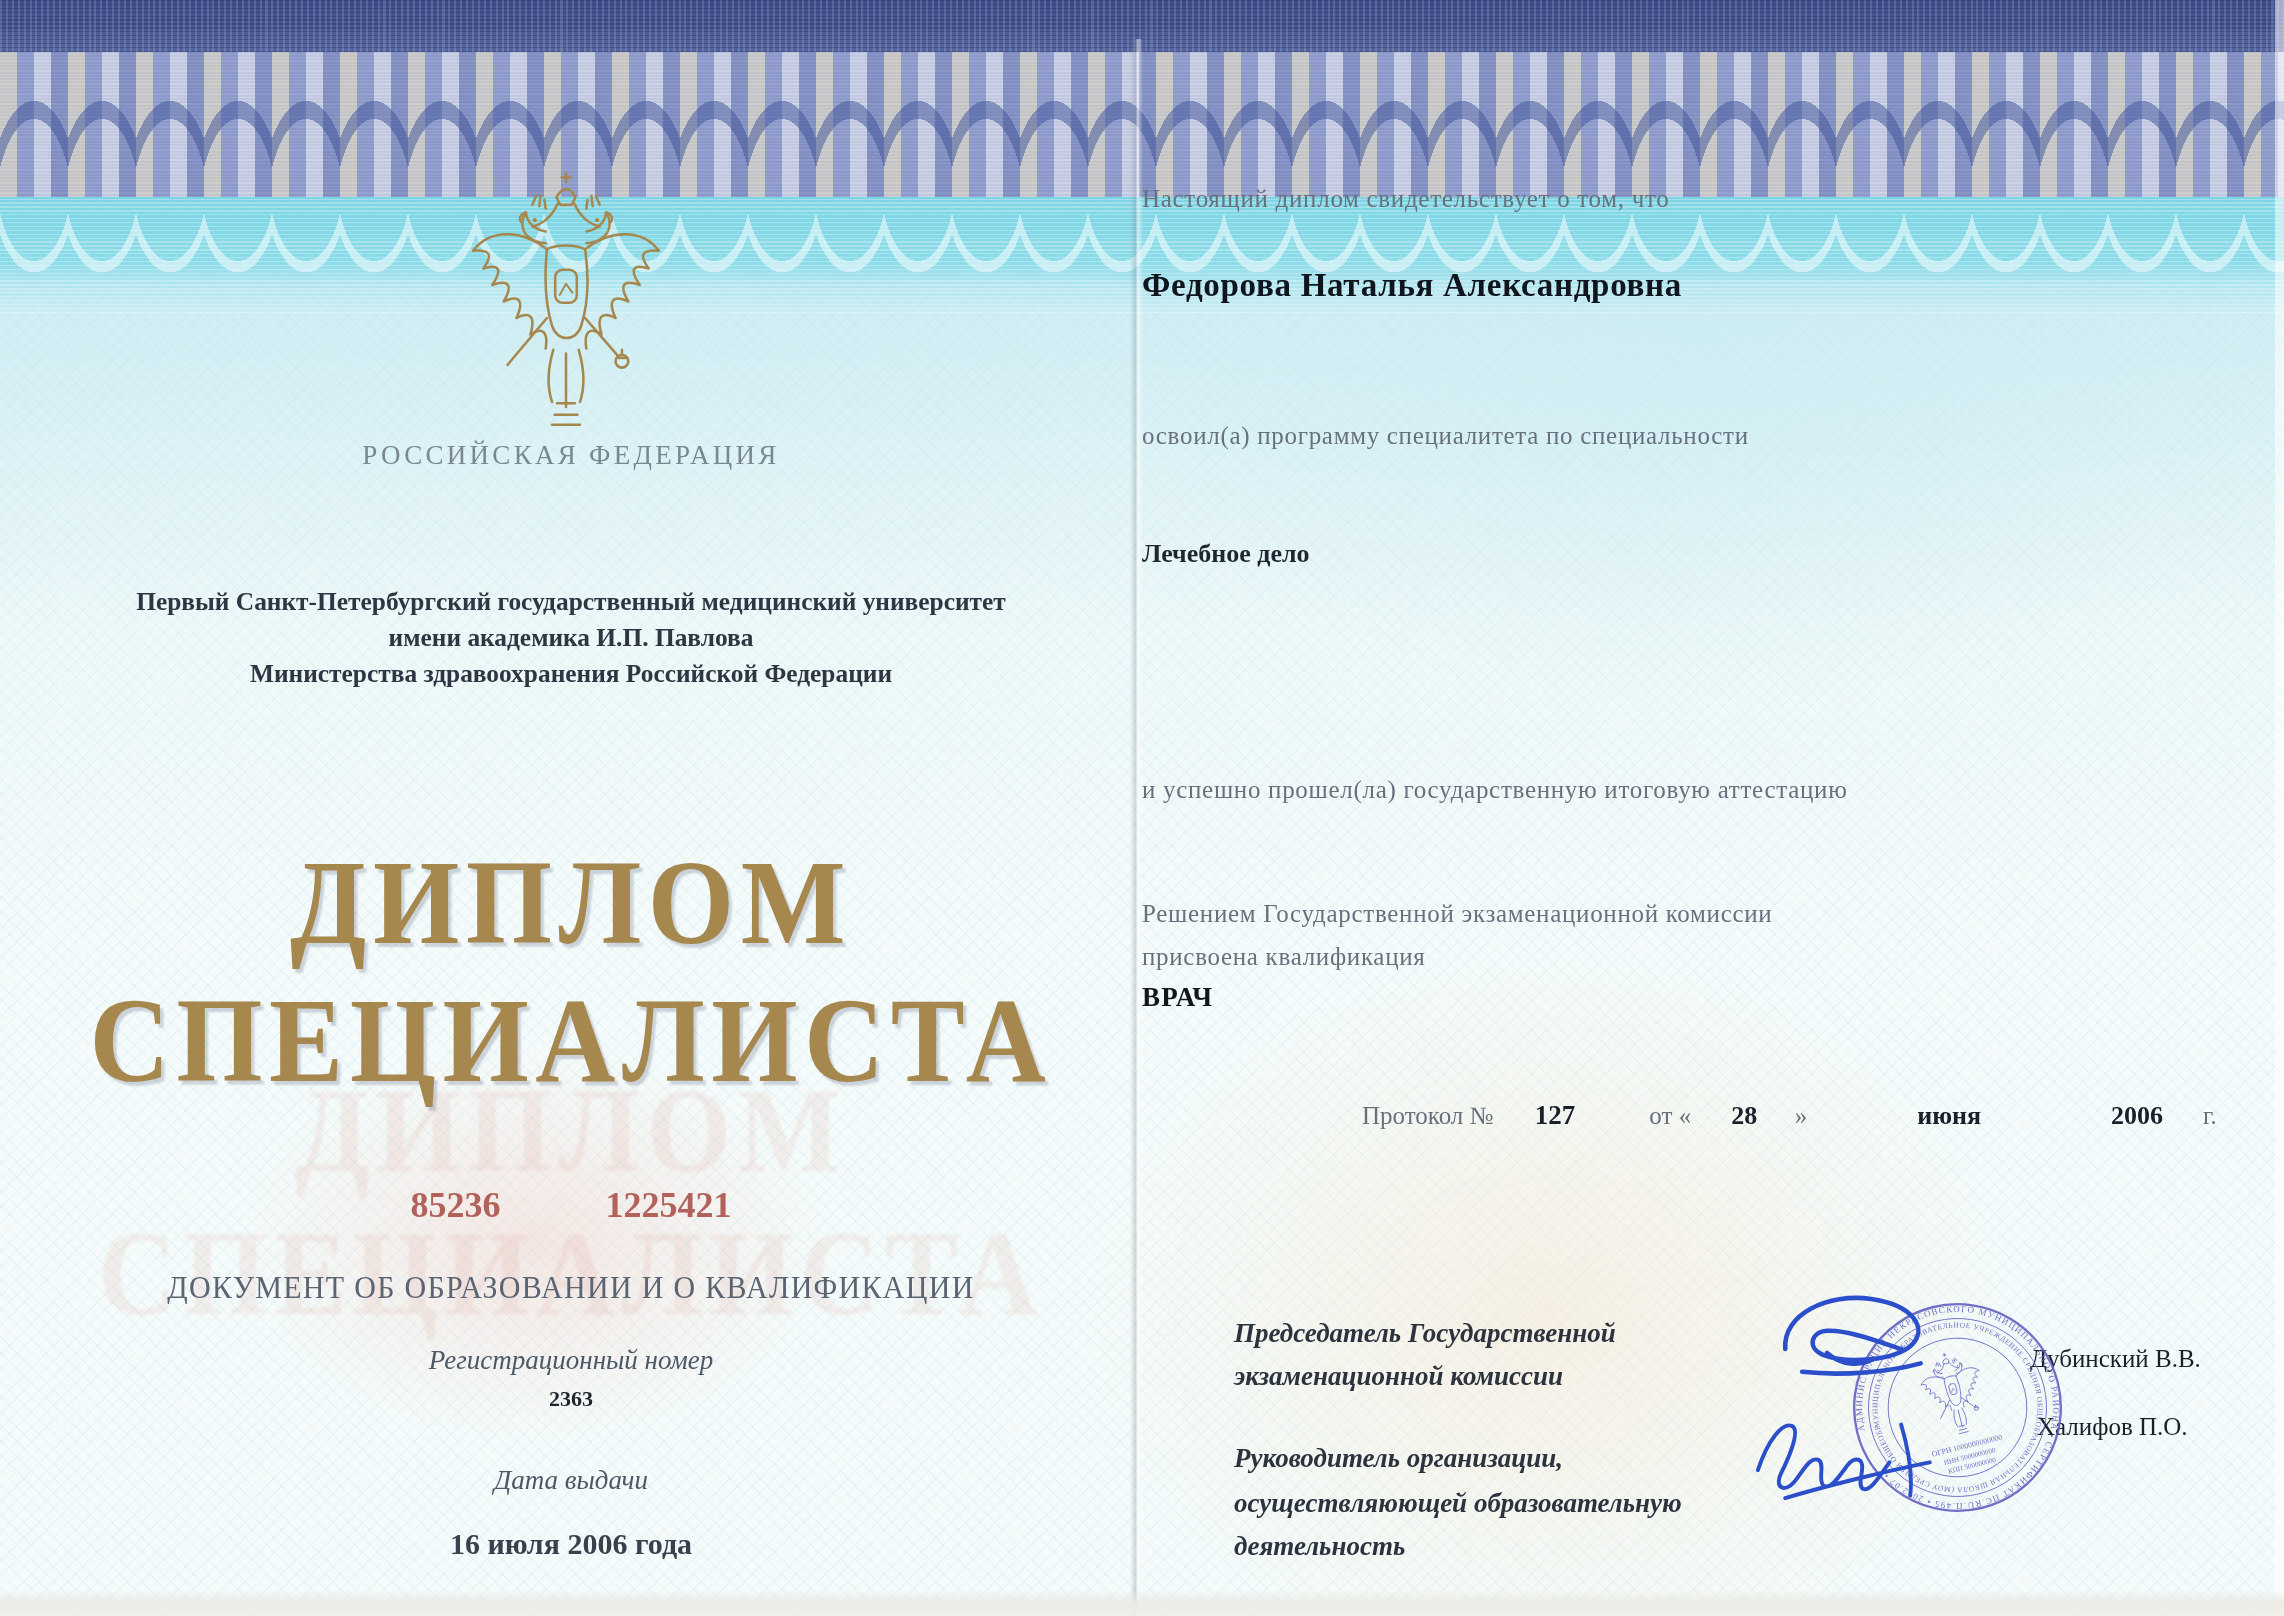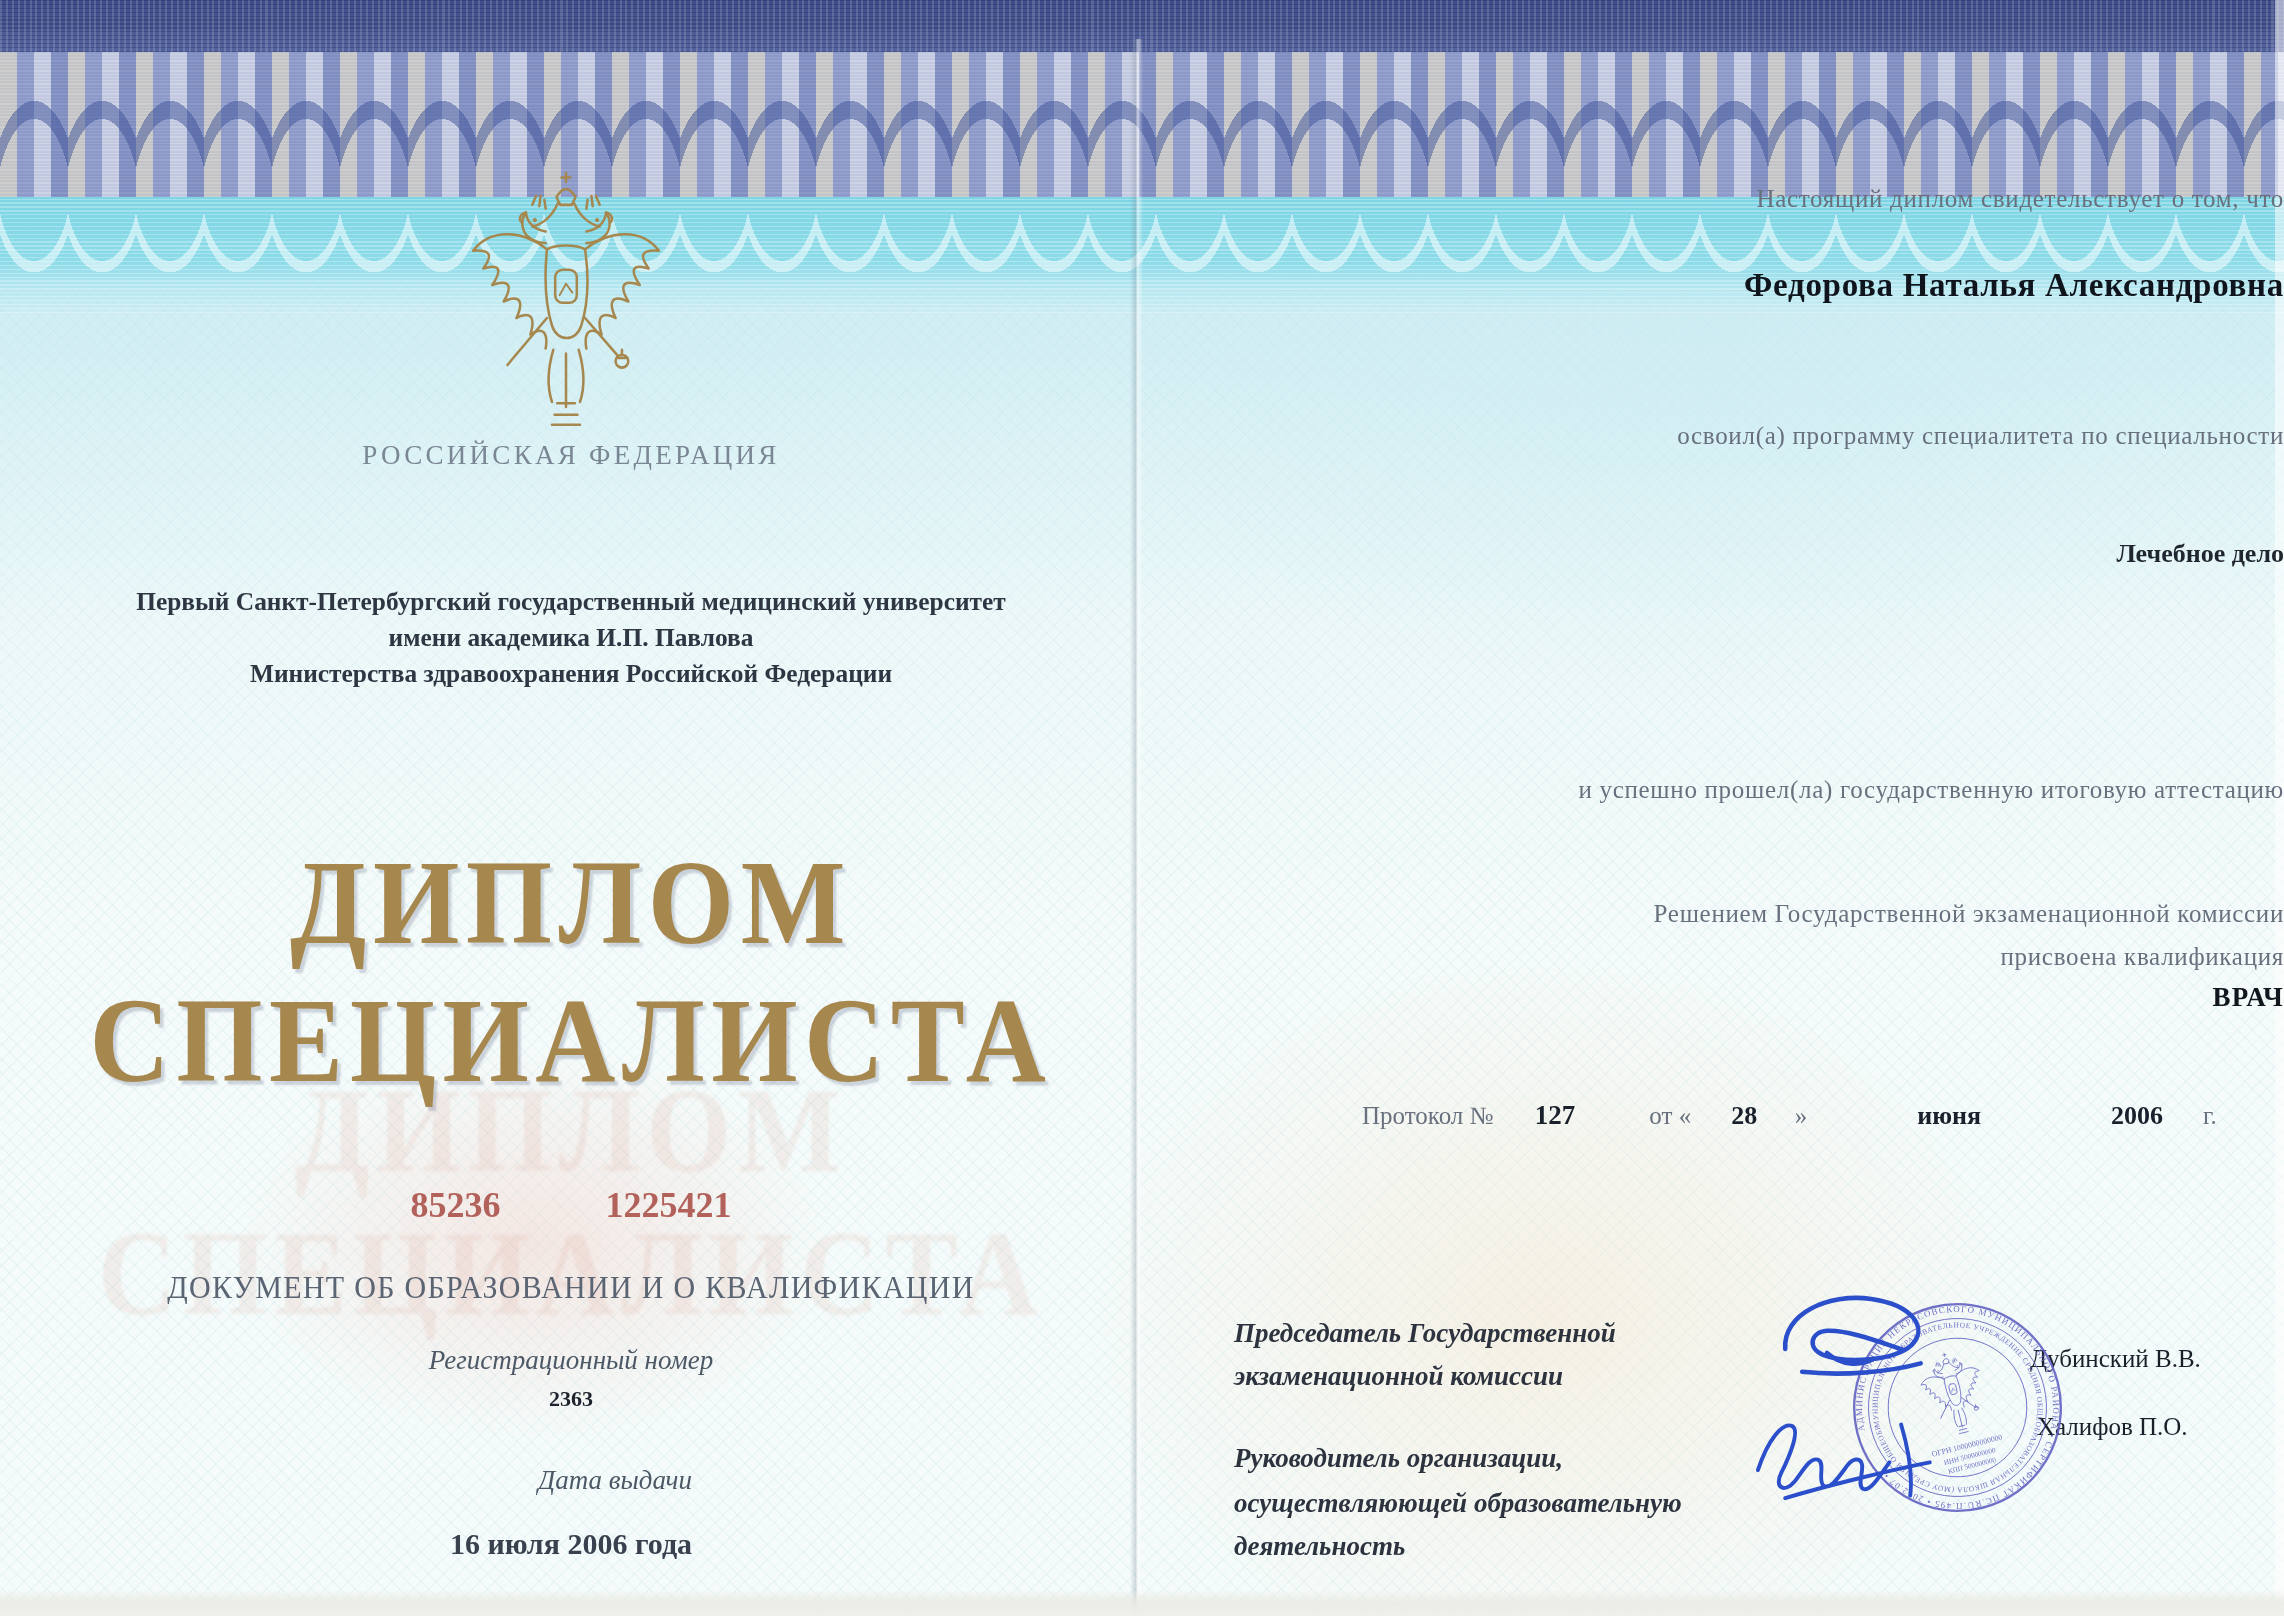--- a/index.html
+++ b/index.html
@@ -33,35 +33,35 @@
       linear-gradient(180deg, rgba(120,212,228,0.95) 0%, rgba(132,217,231,0.9) 55%, rgba(160,226,238,0.45) 82%, rgba(175,232,241,0.08) 100%);
     background-size:68px 100%, auto, auto;}
   .fold{position:absolute;left:1130px;top:39px;width:13px;height:1578px;
     background:linear-gradient(90deg, transparent, rgba(118,134,150,0.30) 42%, rgba(255,255,255,0.55) 60%, transparent);}
   .scan-edge{position:absolute;left:0;top:1590px;width:2284px;height:27px;
     background:linear-gradient(180deg, rgba(235,236,228,0) 0%, rgba(233,234,226,0.85) 45%, #eff0ea 100%);}
   .right-margin{position:absolute;right:0;top:0;width:9px;height:1617px;background:rgba(255,255,255,0.55);}
 
   .abs{position:absolute;}
   .lp{left:0;width:1142px;text-align:center;}
-  .rp{left:1142px;width:1142px;text-align:right;}
+  .rp{left:1142px;width:1142px;text-align:left;}
 
   .country{top:440px;font-size:27px;letter-spacing:3.3px;color:#7b8694;transform:scaleY(1.05);}
   .uni{top:583px;font-size:25.4px;font-weight:bold;color:#2e3643;line-height:36px;}
   .big-title{top:844px;font-size:111px;line-height:128px;font-weight:bold;letter-spacing:6.5px;
     color:#a6874e;transform:scaleY(1.08);
     text-shadow:3.3px 3.9px 2px rgba(110,120,150,0.30);}
   .ghost{top:1073px;font-size:109px;line-height:130px;font-weight:bold;letter-spacing:6.5px;
     color:rgba(206,118,102,0.10);filter:blur(1.3px);transform:scaleY(1.1);}
   .serials{top:1184px;display:flex;justify-content:center;gap:105px;
     font-size:36px;font-weight:bold;color:#b2625a;}
   .doc-caption{top:1270px;font-size:30px;letter-spacing:1.3px;color:#5a6472;transform:scaleY(1.06);}
   .reg-label{top:1345px;font-size:27px;font-style:italic;color:#4d5866;}
   .reg-number{top:1386px;font-size:22px;font-weight:bold;color:#1d242e;}
-  .date-label{top:1465px;font-size:27px;font-style:italic;color:#4d5866;margin-left:44px;}
+  .date-label{top:1465px;font-size:27px;font-style:italic;color:#4d5866;}
   .date-value{top:1527px;font-size:30px;font-weight:bold;color:#39404e;}
 
   .gray-line{color:#68707e;font-size:25px;letter-spacing:0.7px;}
   .intro{top:185px;}
   .holder{top:267px;font-size:33px;font-weight:bold;color:#10151d;letter-spacing:0.7px;}
   .program{top:378px;margin-top:44px;}
   .specialty{top:539px;font-size:26px;font-weight:600;color:#1f2630;}
   .attestation{top:776px;}
   .commission1{top:900px;}
   .commission2{top:943px;}

